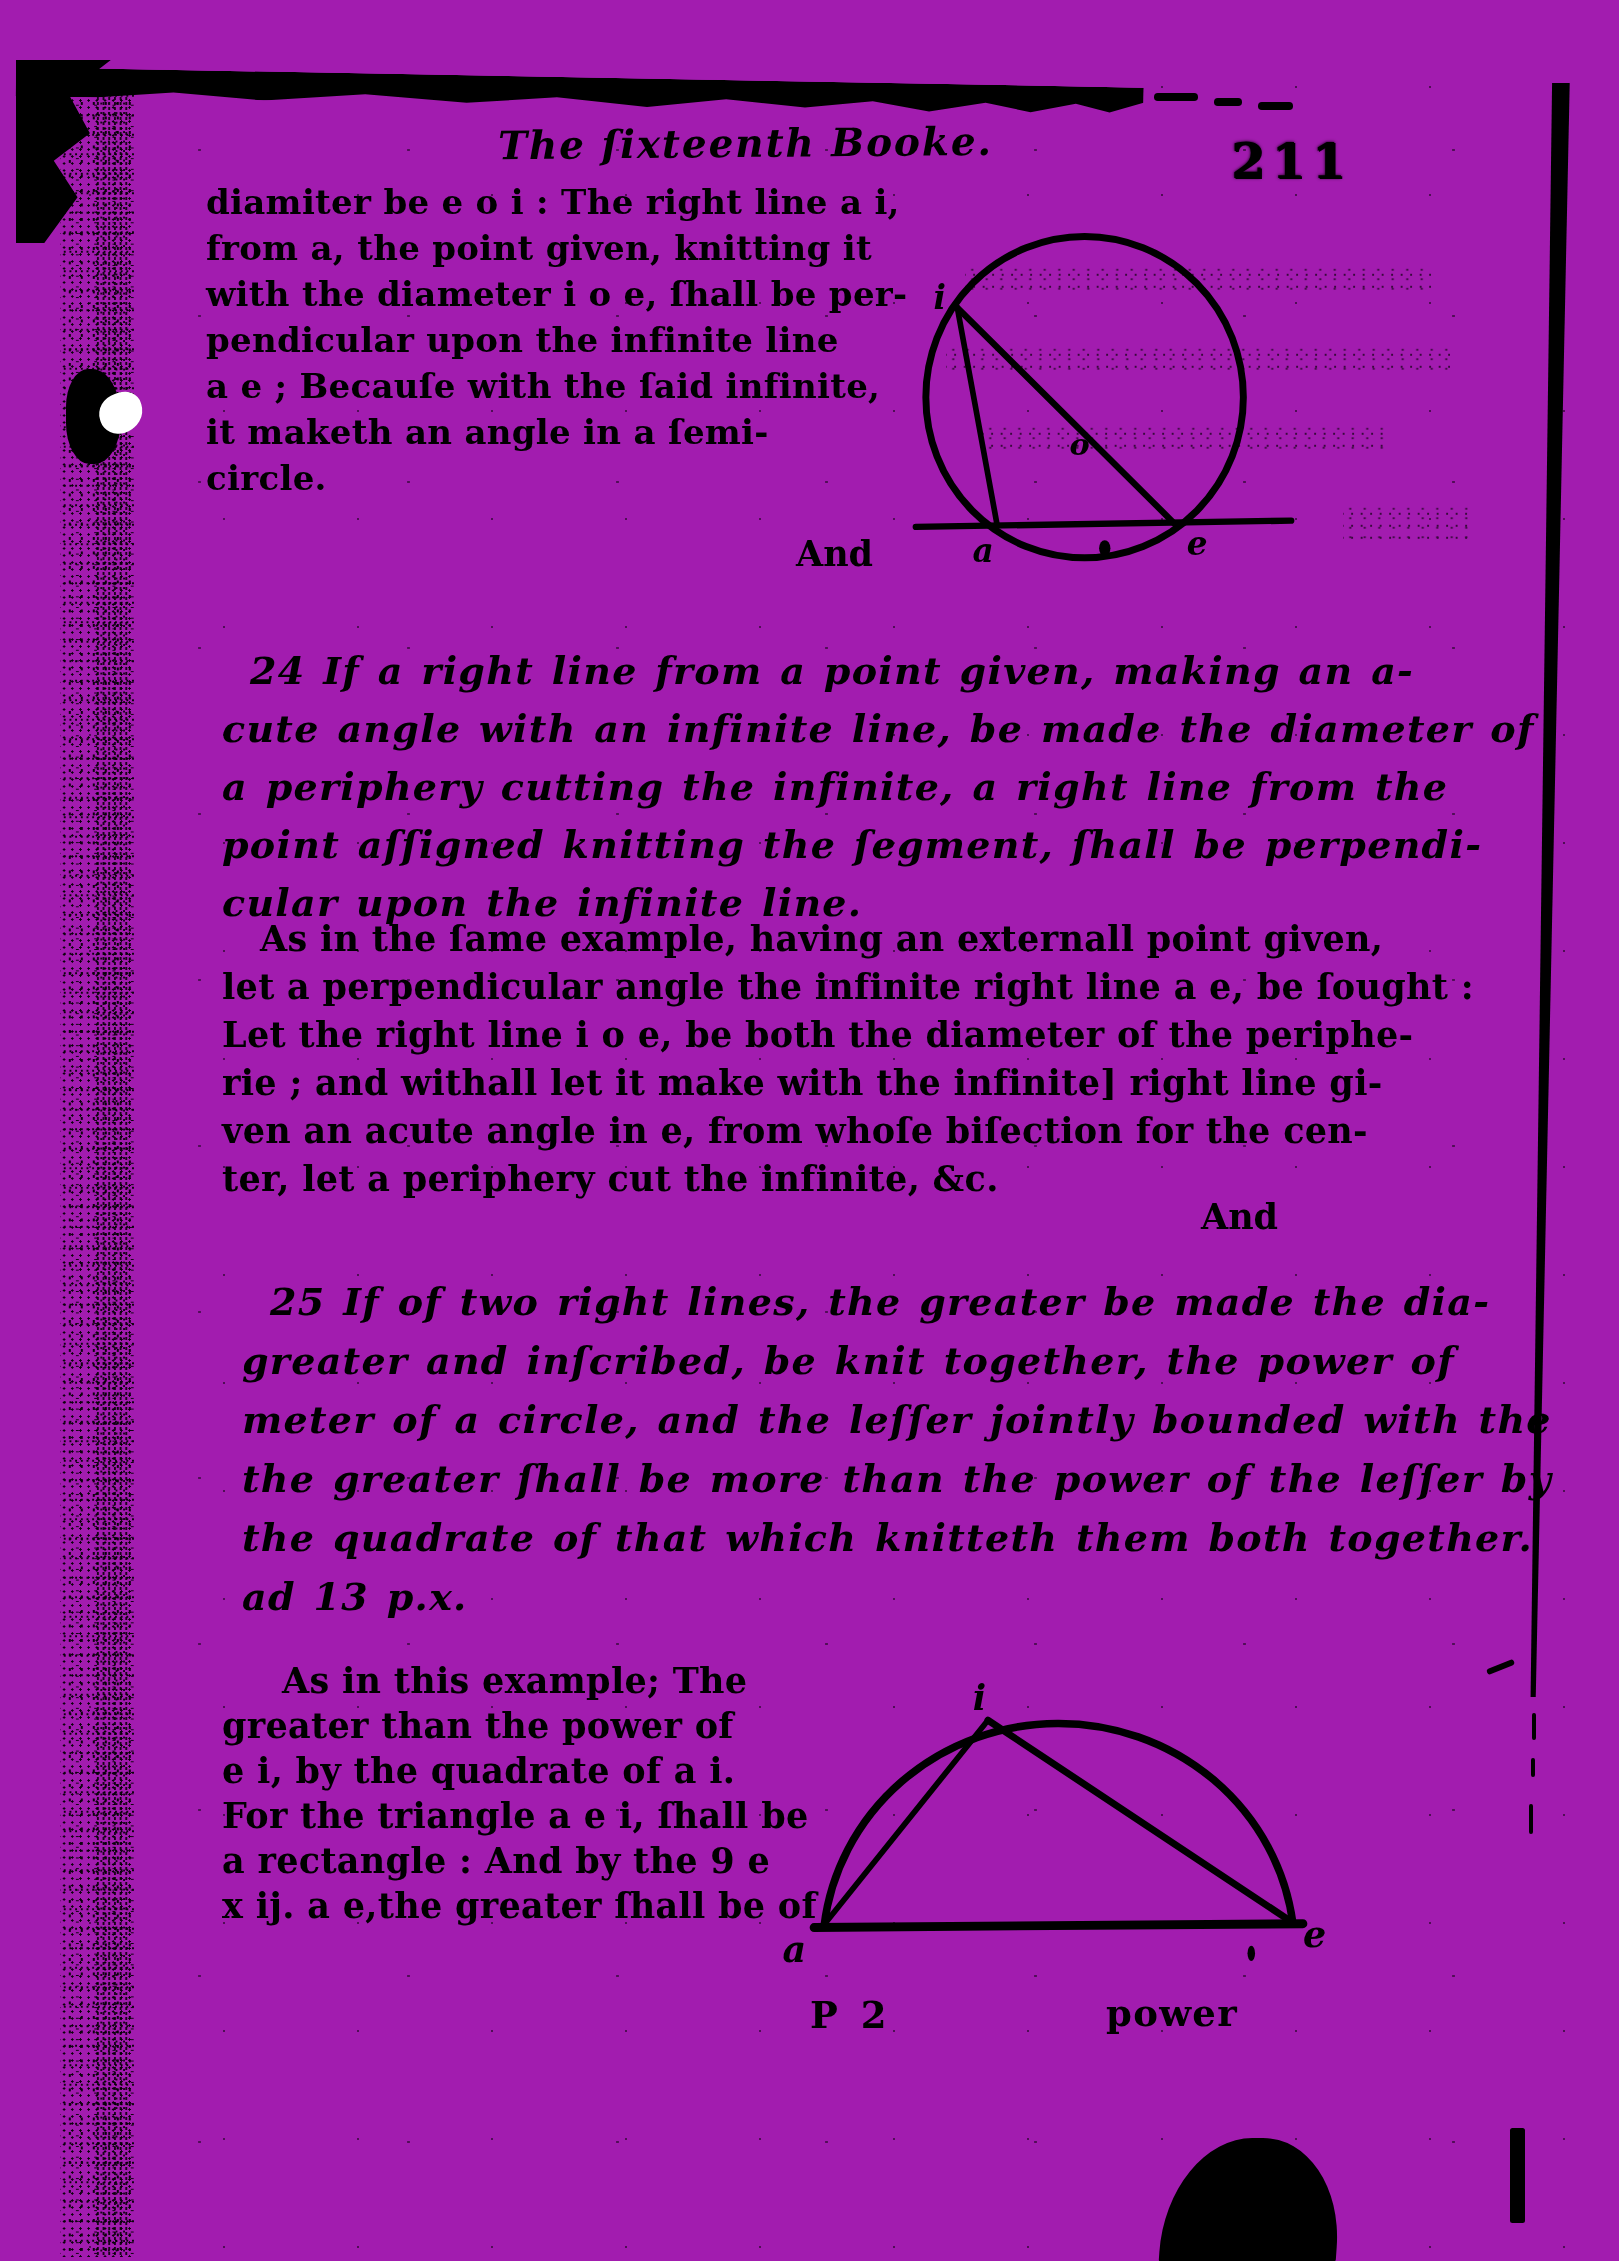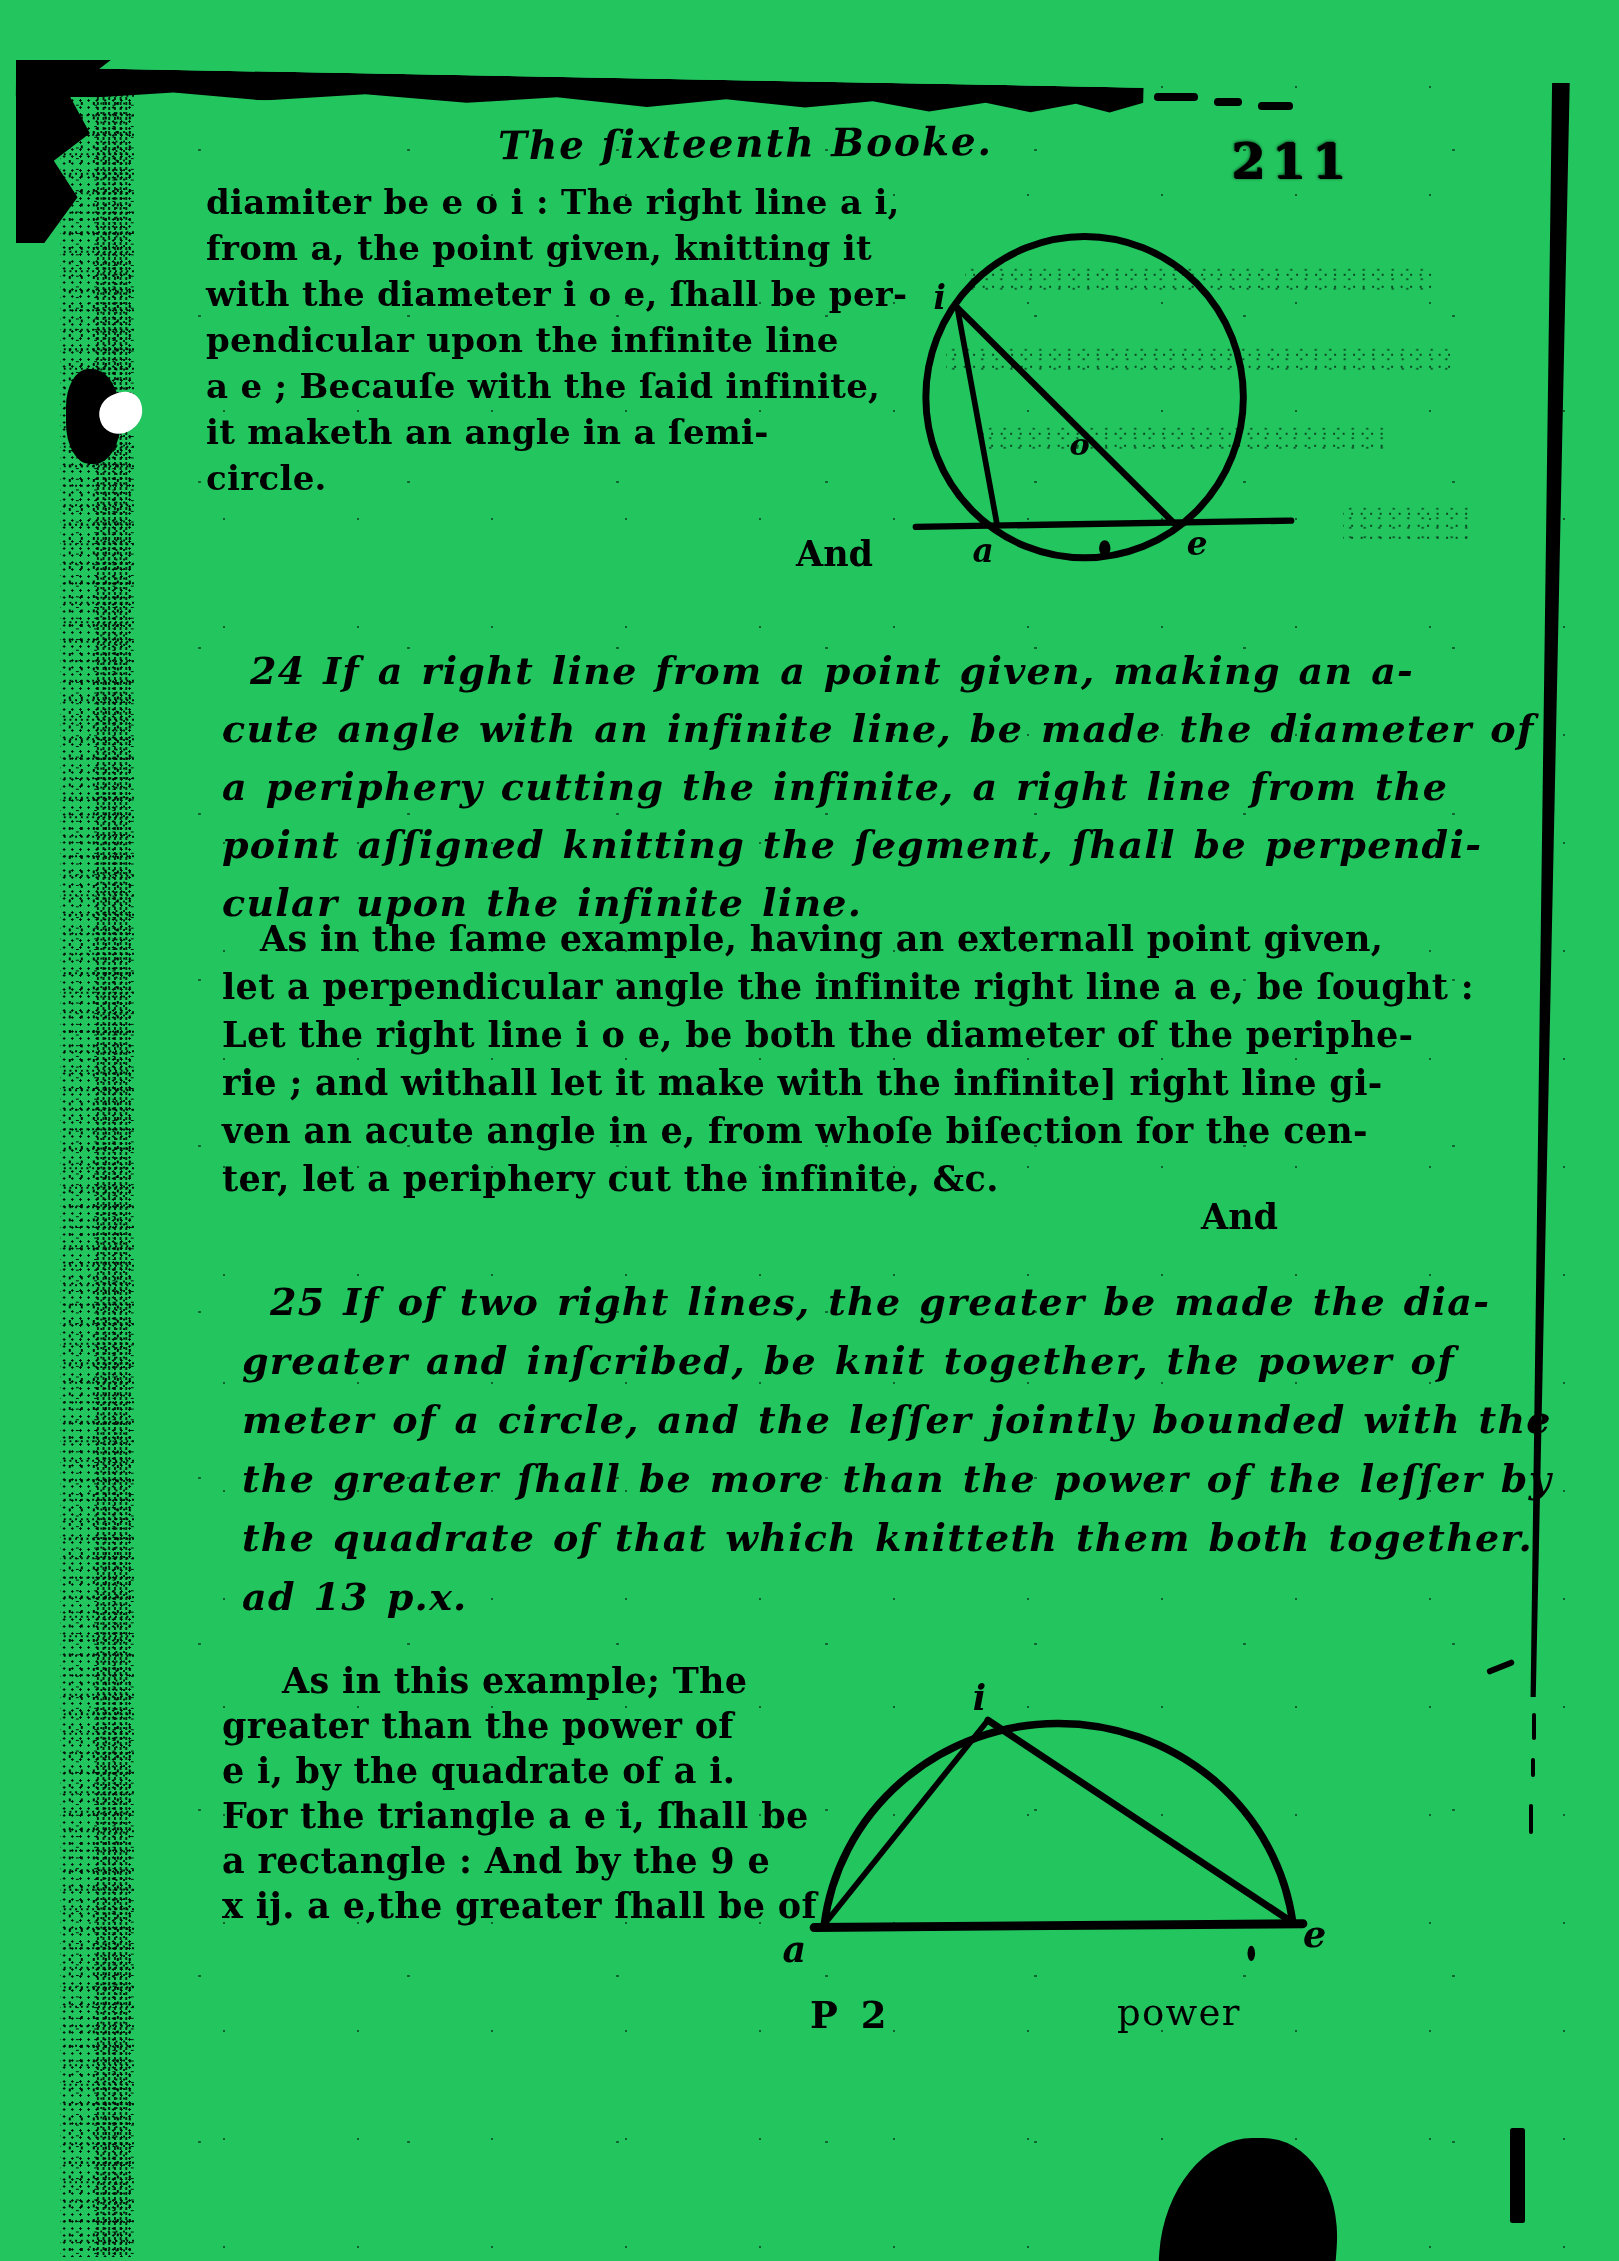--- a/index.html
+++ b/index.html
@@ -1,34 +1,34 @@
 <!DOCTYPE html>
 <html style="font-size:10px"><head>
 <meta charset="utf-8">
 <style>
   html,body{margin:0;padding:0;background:#e8e8e8;}
-  .page{position:relative;width:1619px;height:2261px;background:#22c55e;overflow:hidden;
+  .page{position:relative;width:1619px;height:2261px;background:#a21caf;overflow:hidden;
         font-family:"DejaVu Serif","Liberation Serif",serif;color:#000;}
   .line{white-space:nowrap;}
   
   .running-title{position:absolute;left:498px;top:120px;font-style:italic;font-weight:700;
         font-size:39px;letter-spacing:1.9px;transform:rotate(-0.5deg);}
   .folio{position:absolute;left:1231px;top:132px;font-weight:700;font-size:49px;letter-spacing:6.3px;
         text-shadow:0 0 3.2px #000,1.3px 1.3px 0 #000;}
   .intro{position:absolute;left:206px;top:179px;font-size:34px;line-height:46px;font-weight:700;letter-spacing:0.3px;}
   .and1{position:absolute;left:796px;top:533px;font-size:35px;font-weight:600;}
   .prop24{position:absolute;left:222px;top:642px;font-style:italic;font-weight:600;
         font-size:38px;line-height:58px;letter-spacing:1.3px;word-spacing:3.2px;}
   .ex24{position:absolute;left:222px;top:915px;font-size:35px;line-height:48px;font-weight:600;letter-spacing:0.3px;}
   .and2{position:absolute;left:1201px;top:1196px;font-size:35px;font-weight:600;}
   .prop25{position:absolute;left:222px;top:1272px;font-style:italic;font-weight:600;
         font-size:38px;line-height:59px;letter-spacing:1.3px;word-spacing:3.2px;margin-left:20px;}
   .ex25{position:absolute;left:222px;top:1658px;font-size:35px;line-height:45px;font-weight:600;letter-spacing:0.3px;}
   .sig{position:absolute;left:810px;top:1993px;font-size:37px;font-weight:600;letter-spacing:5px;}
-  .catch{position:absolute;left:1106px;top:1991px;font-size:37px;font-weight:400;letter-spacing:1.3px;margin-left:11px;}
+  .catch{position:absolute;left:1106px;top:1991px;font-size:37px;font-weight:700;letter-spacing:1.3px;}
   .ind1{margin-left:38px;} .ind2{margin-left:28px;} .ind3{margin-left:60px;}
   
   .figc{position:absolute;left:883px;top:208px;}
   .figs{position:absolute;left:775px;top:1652px;}
   svg text{font-family:"DejaVu Serif","Liberation Serif",serif;font-style:italic;font-weight:700;}
   
   .topbar{position:absolute;left:15.8px;top:67px;width:1128px;height:29px;background:#000;
         transform:rotate(1.05deg);transform-origin:0 0;
         clip-path:polygon(0 0,100% 0,100% 52%,97% 88%,94% 60%,90% 92%,86% 62%,81% 96%,76% 64%,70% 90%,
         63% 66%,56% 98%,48% 70%,40% 95%,31% 72%,22% 100%,14% 78%,7% 100%,0 100%);}

